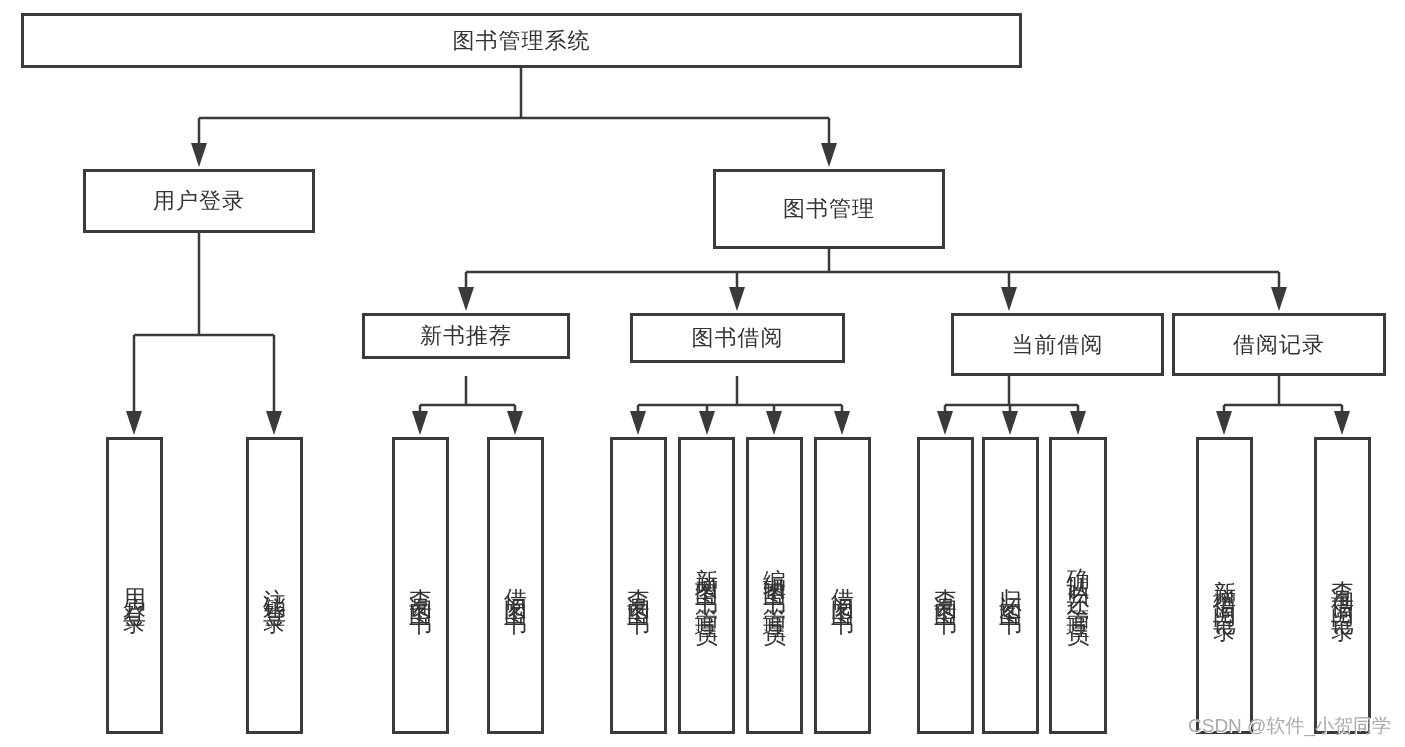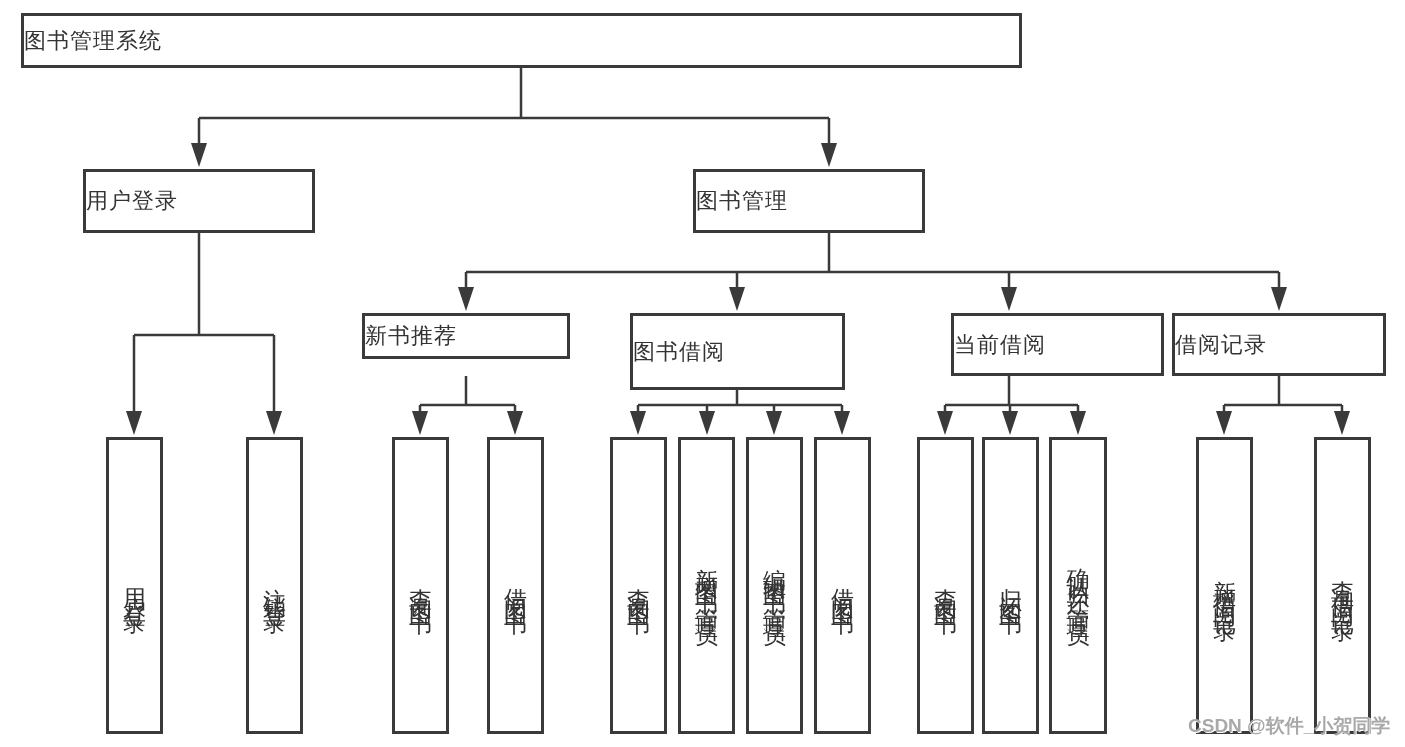--- a/index.html
+++ b/index.html
@@ -21,21 +21,21 @@
     width: 1405px;
     height: 747px;
   }
   .hbox {
     position: absolute;
     box-sizing: border-box;
     border: 3px solid #3a3a3a;
     background: #ffffff;
     display: flex;
     align-items: center;
-    justify-content: flex-start;
+    justify-content: center;
     color: #333333;
     font-size: 22px;
     letter-spacing: 1px;
     z-index: 2;
   }
   .vbox {
     position: absolute;
     box-sizing: border-box;
     top: 437px;
     width: 57px;
@@ -53,24 +53,24 @@
     white-space: nowrap;
     font-size: 23px;
     letter-spacing: 8px;
     line-height: 1;
     color: #333333;
   }
   
   .n-root   { left: 21px;  top: 13px;  width: 1001px; height: 55px; }
   
   .n-login  { left: 83px;  top: 169px; width: 232px;  height: 64px; }
-  .n-mgmt   { left: 693px; top: 169px; width: 232px;  height: 64px; }
+  .n-mgmt   { left: 713px; top: 169px; width: 232px;  height: 80px; }
   
   .n-rec    { left: 362px;  top: 313px; width: 208px; height: 46px; }
-  .n-borrow { left: 630px;  top: 313px; width: 215px; height: 77px; }
+  .n-borrow { left: 630px;  top: 313px; width: 215px; height: 50px; }
   .n-cur    { left: 903px;  top: 313px; width: 213px; height: 63px; margin-left: 48px; }
   .n-hist   { left: 1172px; top: 313px; width: 214px; height: 63px; }
   
   .v-login1 { left: 106px; }
   .v-logout { left: 246px; }
   .v-q1     { left: 392px; }
   .v-b1     { left: 487px; }
   .v-q2     { left: 610px; }
   .v-add    { left: 678px; }
   .v-edit   { left: 746px; }
@@ -82,21 +82,20 @@
   .v-qr     { left: 1314px; }
   #watermark {
     position: absolute;
     left: 1188px;
     top: 713px;
     font-size: 19px;
     color: #a9a9a9;
     text-shadow: 1px 1px 0 #ffffff;
     white-space: nowrap;
     z-index: 3;
-    font-weight: bold;
   }
 </style>
 </head>
 <body>
 
 <div id="canvas">
 
   <svg id="connector-layer" viewBox="0 0 1405 747" xmlns="http://www.w3.org/2000/svg" aria-hidden="true">
     <path fill="none" stroke="#3a3a3a" stroke-width="2.5" d="
       M521 68 V118  M199 118 H829  M199 118 V148  M829 118 V148

